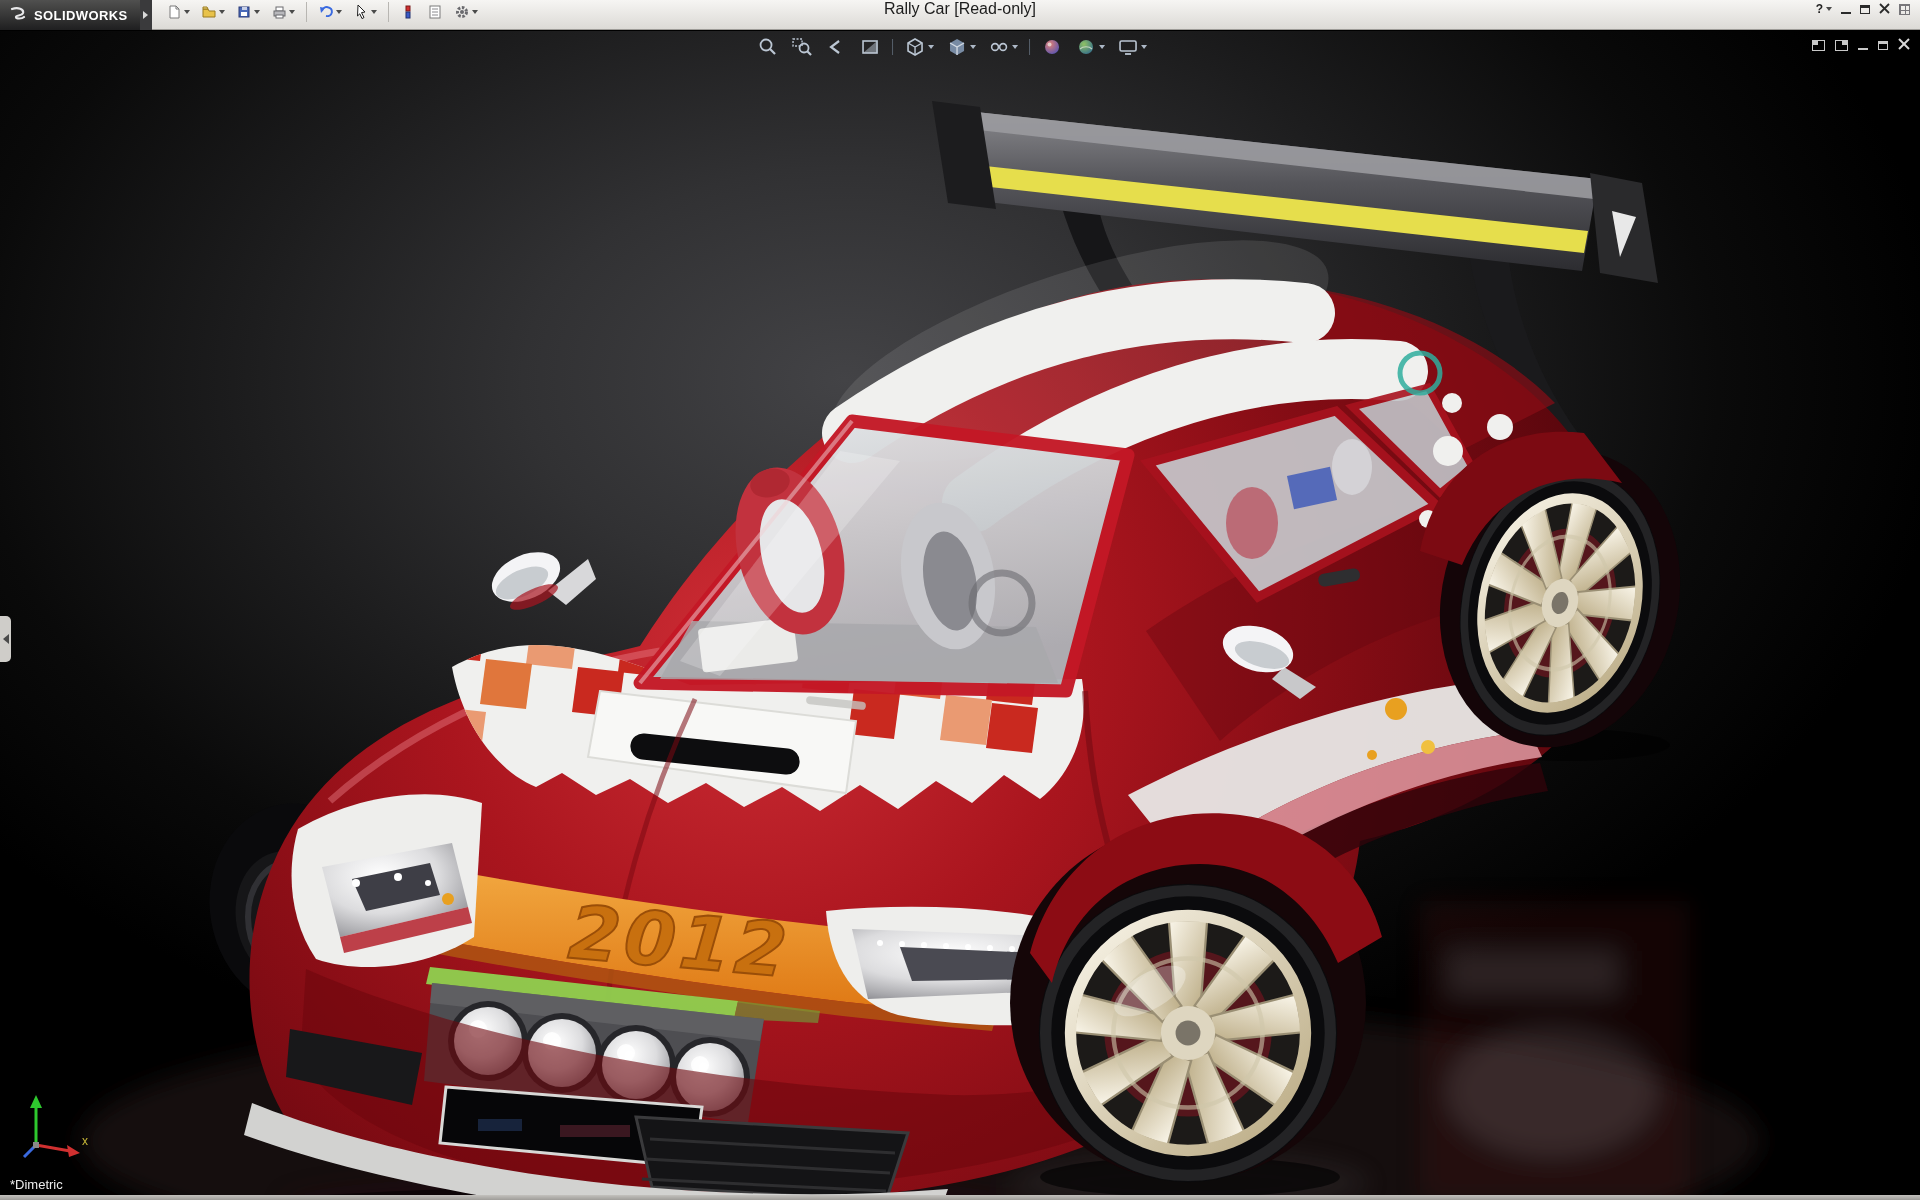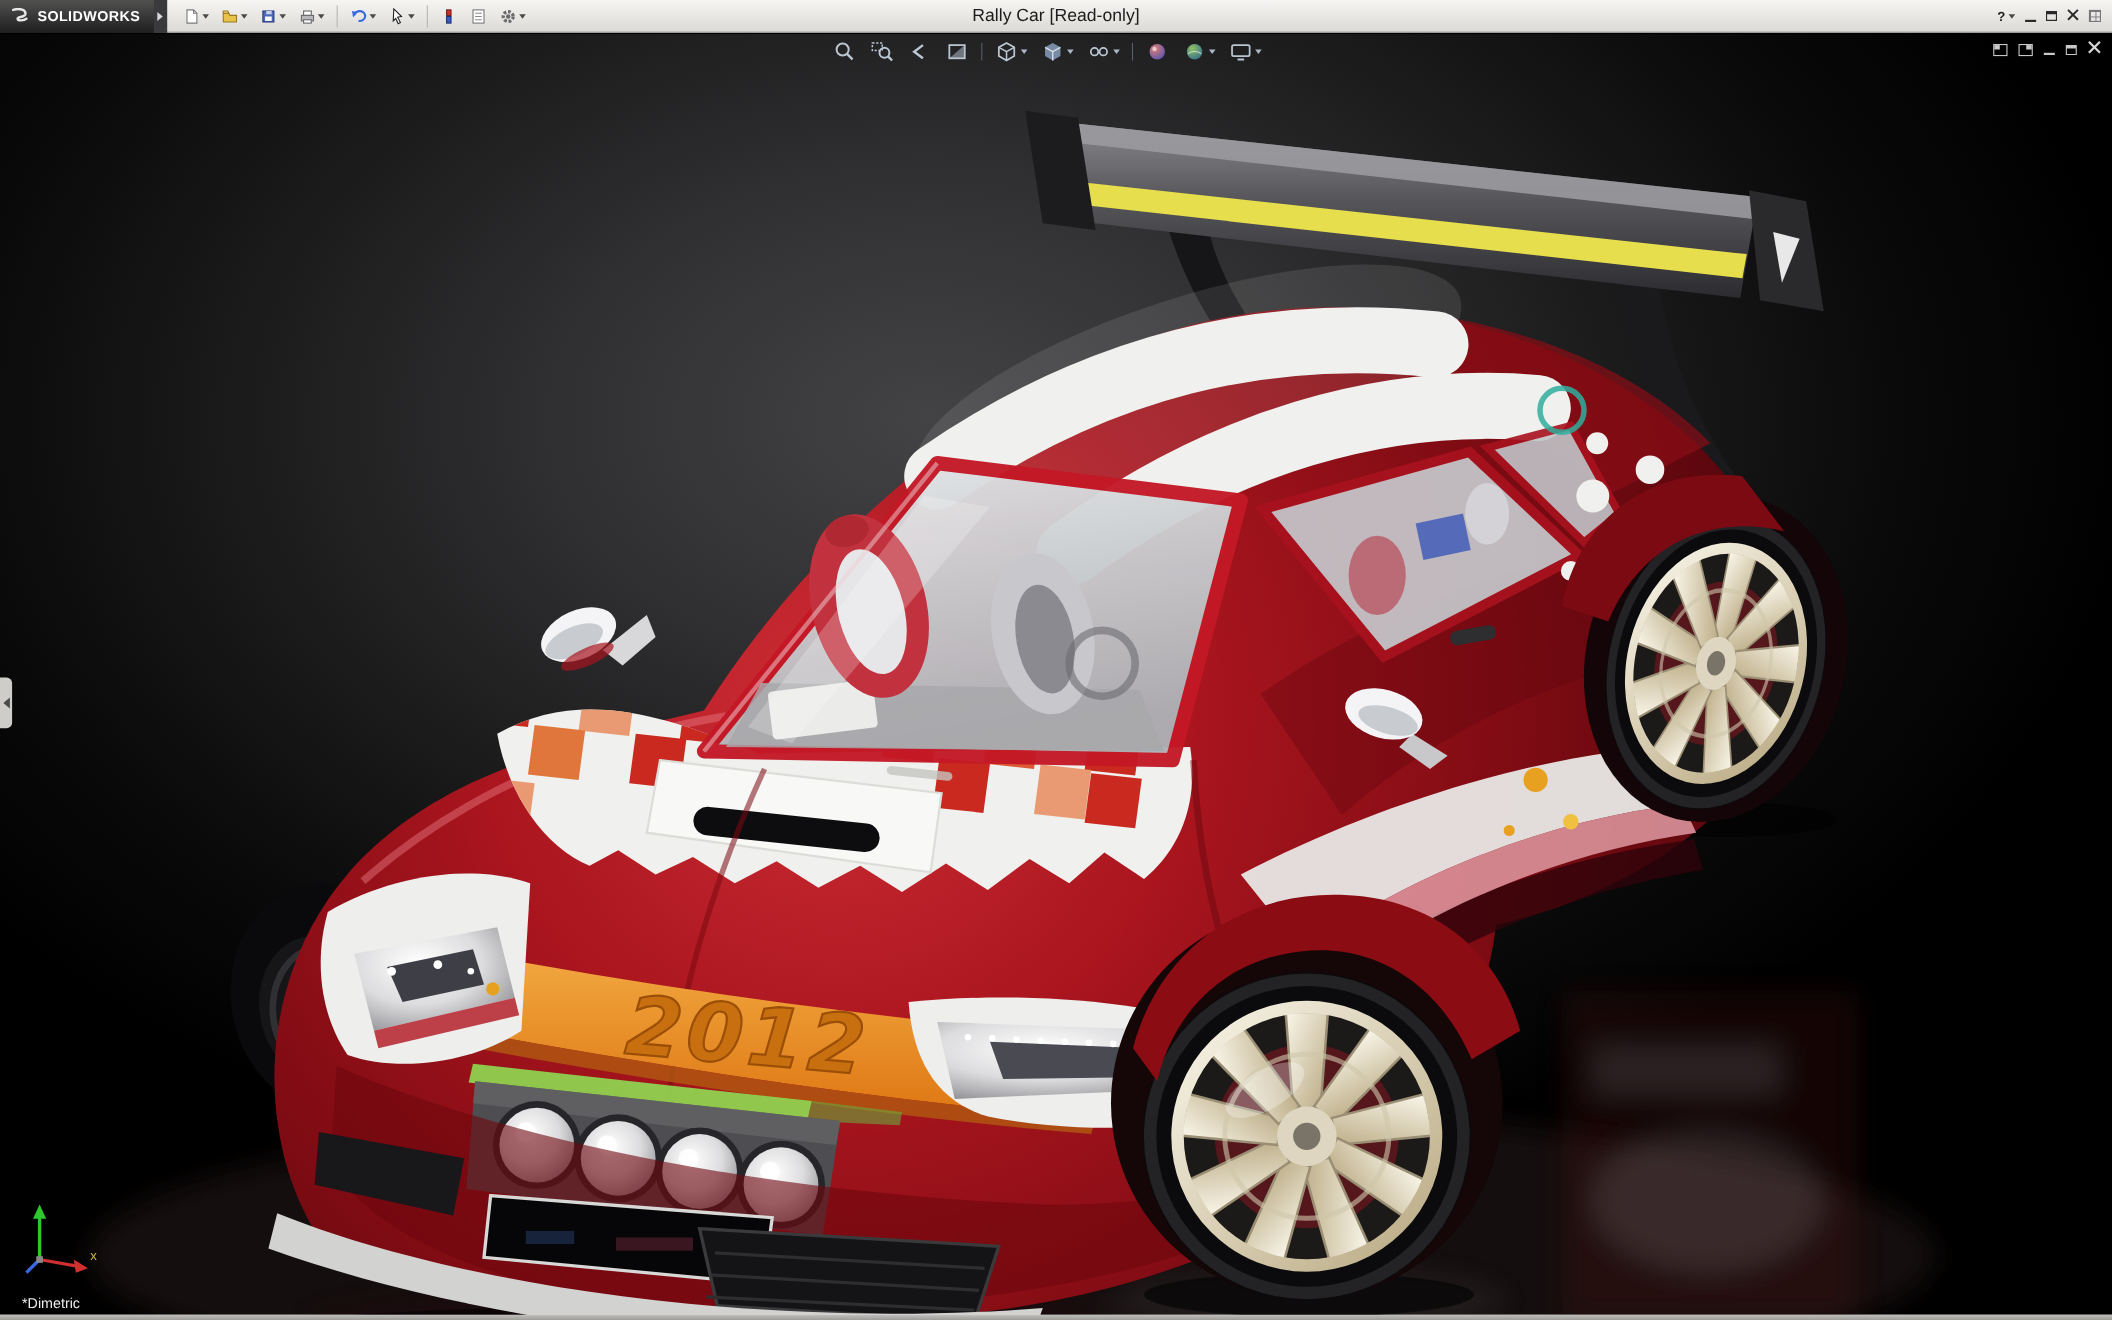--- a/index.html
+++ b/index.html
@@ -3,21 +3,21 @@
 <meta charset="utf-8">
 <style>
   * { box-sizing: border-box; }
   html,body { margin:0; padding:0; width:1920px; height:1200px; overflow:hidden;
               background:#000; font-family:"Liberation Sans", sans-serif; }
   button { background:none; border:none; padding:0; margin:0; font:inherit; cursor:default; }
 
   
   .titlebar { position:absolute; top:0; left:0; right:0; height:30px;
     background:linear-gradient(#f6f5f3,#dcdad6); border-bottom:1px solid #9e9c98;
-    display:flex; align-items:center; z-index:10; }
+    display:flex; align-items:flex-start; z-index:10; }
   .brand { height:30px; background:linear-gradient(#50504f,#1f1f20); display:flex;
     align-items:center; gap:6px; padding:0 12px 0 8px; }
   .brand-text { color:#fff; font-weight:bold; font-size:13px; letter-spacing:.4px; }
   .brand-arrow { width:12px; height:30px; background:#3a3a3c; display:flex; align-items:center; justify-content:center; }
   .tri-right { width:0; height:0; border-top:4px solid transparent; border-bottom:4px solid transparent; border-left:5px solid #d8d8d8; }
   .toolbar { display:flex; align-items:center; gap:3px; padding:0 10px; }
   .tb { display:flex; align-items:center; gap:2px; height:24px; padding:0 3px; border:1px solid transparent; border-radius:2px; }
   .caret { width:0; height:0; border-left:3.5px solid transparent; border-right:3.5px solid transparent; border-top:4px solid #4a4a4a; }
   .tb-sep { width:1px; height:20px; background:#b8b6b2; margin:0 4px; }
   .doc-title { position:absolute; left:50%; transform:translateX(-50%); font-size:16px; color:#1c1c1c; white-space:nowrap; }
@@ -45,21 +45,21 @@
   .fg-frame::after { content:""; position:absolute; top:0; left:0; width:5px; height:4px; background:#c8c8c8; }
   .fg-frame.right::after { left:auto; right:0; }
   .fg-min { width:10px; height:2px; background:#c8c8c8; margin-top:8px; }
   .fg-restore { width:10px; height:9px; border:1.5px solid #c8c8c8; border-top-width:3px; }
 
   .panel-collapse-tab { position:absolute; left:0; top:585px; width:11px; height:46px;
     background:#cfcdc9; border-radius:0 5px 5px 0; display:flex; align-items:center; justify-content:center; }
   .tri-left { width:0; height:0; border-top:5px solid transparent; border-bottom:5px solid transparent; border-right:6px solid #4a4a4a; }
 
   .triad { position:absolute; left:18px; bottom:30px; width:78px; height:78px; }
-  .view-status { position:absolute; left:20px; bottom:3px; color:#ececec; font-size:13px; }
+  .view-status { position:absolute; left:10px; bottom:3px; color:#ececec; font-size:13px; }
 
   .bottom-edge { position:absolute; left:0; right:0; bottom:0; height:5px;
     background:linear-gradient(#c3c1bd,#9f9d99); z-index:11; }
 </style>
 </head>
 <body>
 
 <header class="titlebar">
   <div class="brand">
     <svg width="20" height="16" viewBox="0 0 20 16">

